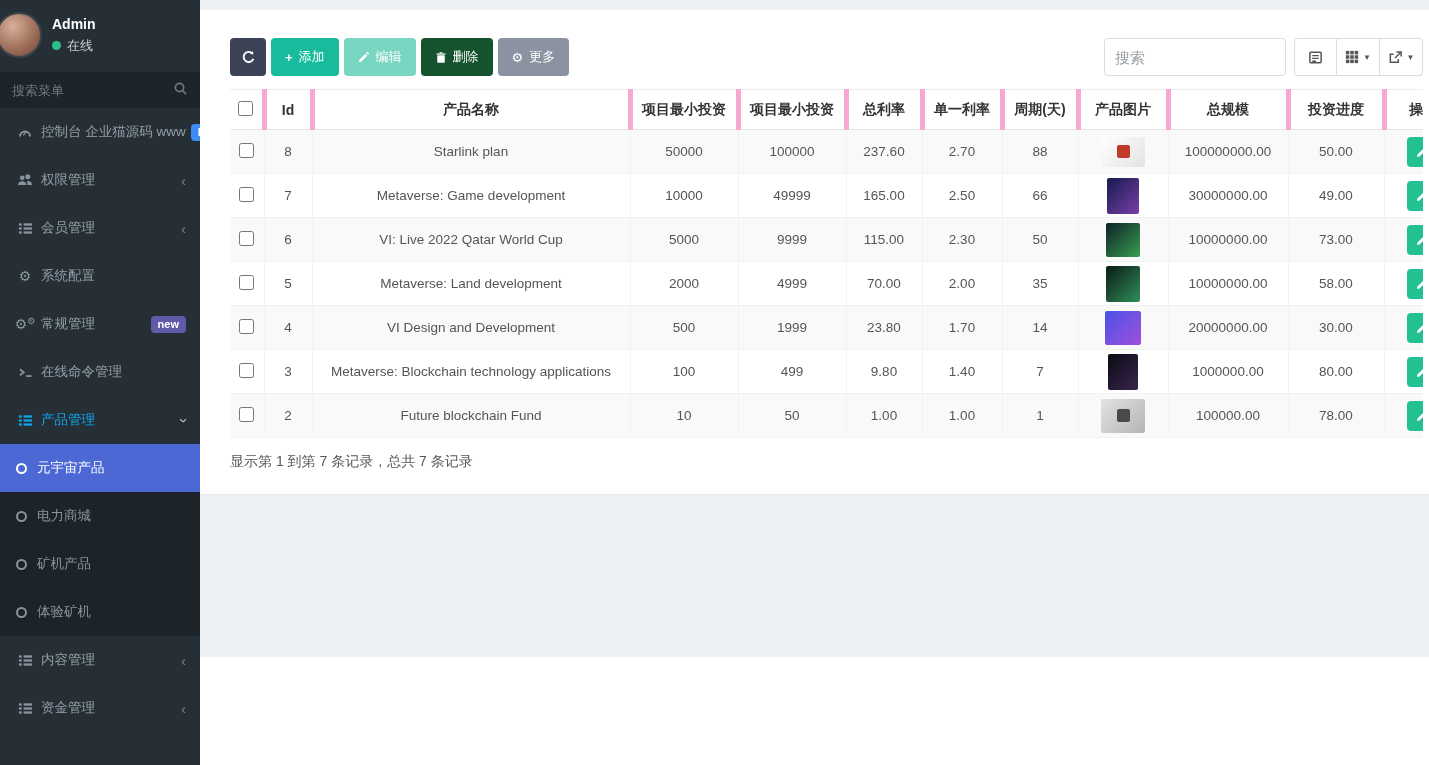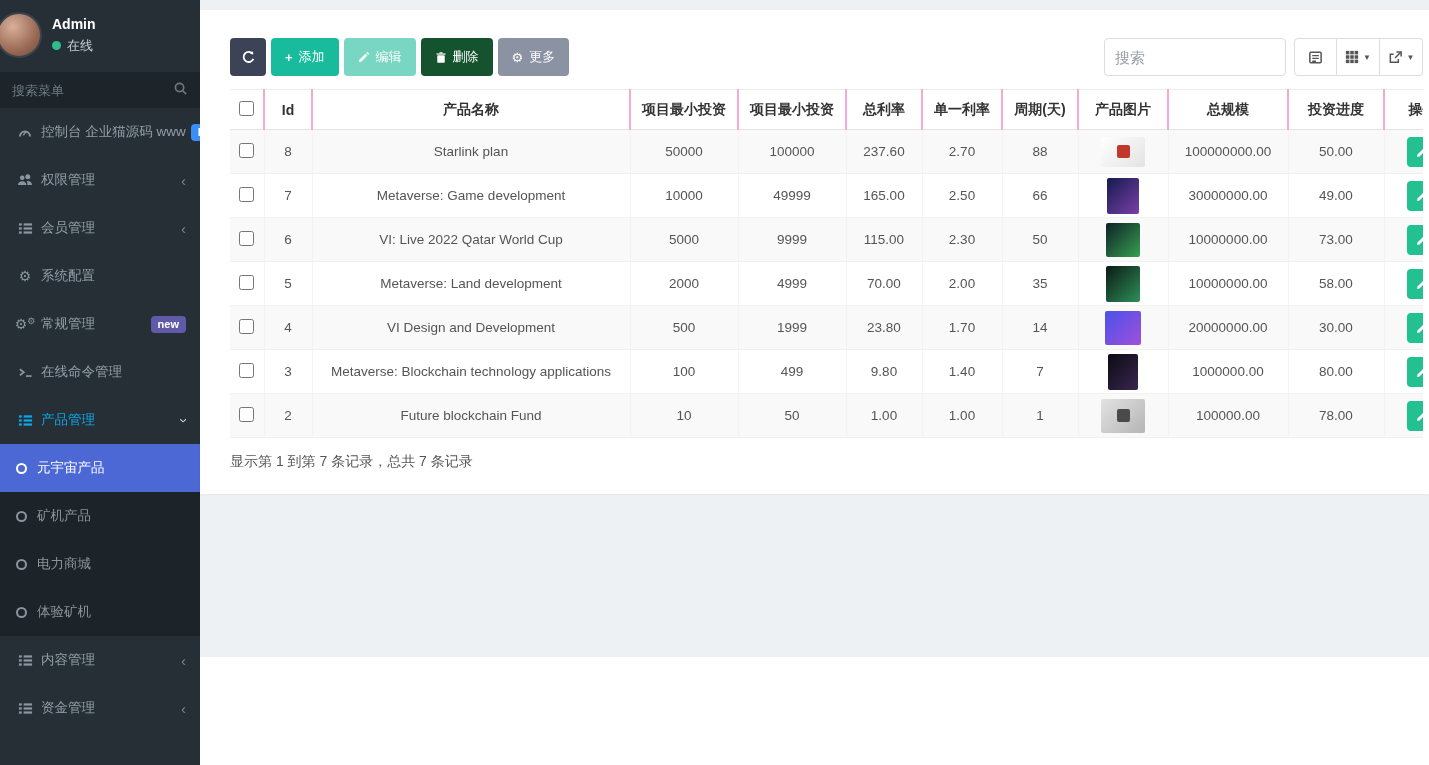--- a/index.html
+++ b/index.html
@@ -49,21 +49,21 @@
   .search-box::placeholder { color:#9aa0a6; }
   .btn-group { display:flex; margin-left:8px; }
   .ibtn { display:inline-flex; align-items:center; justify-content:center; gap:4px; width:43px; height:38px; background:#fff; border:1px solid #ddd; color:#555; cursor:pointer; }
   .ibtn + .ibtn { border-left:none; }
   .ibtn:first-child { border-radius:4px 0 0 4px; }
   .ibtn:last-child { border-radius:0 4px 4px 0; }
   .caret { font-size:8px; color:#555; }
 
   .table-wrap { margin-top:13px; overflow:hidden; }
   table { border-collapse:collapse; table-layout:fixed; width:1230px; }
-  thead th { height:40px; font-size:14px; color:#333; font-weight:bold; text-align:center; border-top:1px solid #eee; border-bottom:1px solid #e4e4e4; border-left:2px solid #f9a8d4; white-space:nowrap; overflow:hidden; }
+  thead th { height:40px; font-size:14px; color:#333; font-weight:bold; text-align:center; border-top:1px solid #eee; border-bottom:1px solid #e4e4e4; border-left:5px solid #f9a8d4; white-space:nowrap; overflow:hidden; }
   thead th:first-child { border-left:none; }
   tbody td { height:44px; font-size:13.5px; color:#555; text-align:center; border-bottom:1px solid #f1f1f1; border-left:1px solid #f3f3f3; white-space:nowrap; overflow:hidden; }
   tbody td:first-child { border-left:none; }
   tbody tr:nth-child(odd) { background:#f9f9f9; }
   input[type=checkbox] { width:15px; height:15px; cursor:pointer; }
   .thumb { display:flex; align-items:center; justify-content:center; margin:0 auto; border-radius:2px; }
   .thumb-accent { display:none; width:13px; height:13px; border-radius:2px; }
   .btn-edit-row { width:30px; height:30px; background:#23c092; border:none; border-radius:4px; display:inline-flex; align-items:center; justify-content:center; cursor:pointer; }
   .summary { margin-top:15px; font-size:14px; color:#555; }
   svg { display:block; }
@@ -169,25 +169,25 @@
         <span class="chev down">‹</span>
       </div>
 
       <div class="submenu">
         <div class="smi active" style="background: rgb(75, 104, 213);">
           <span class="ring"></span>
           <span>元宇宙产品</span>
         </div>
         <div class="smi">
           <span class="ring"></span>
-          <span>矿机产品</span>
+          <span>电力商城</span>
         </div>
         <div class="smi">
           <span class="ring"></span>
-          <span>电力商城</span>
+          <span>矿机产品</span>
         </div>
         <div class="smi">
           <span class="ring"></span>
           <span>体验矿机</span>
         </div>
       </div>
 
       <div class="mi">
         <span class="ico">
           <svg width="15" height="15" viewBox="0 0 16 16" fill="currentColor">

